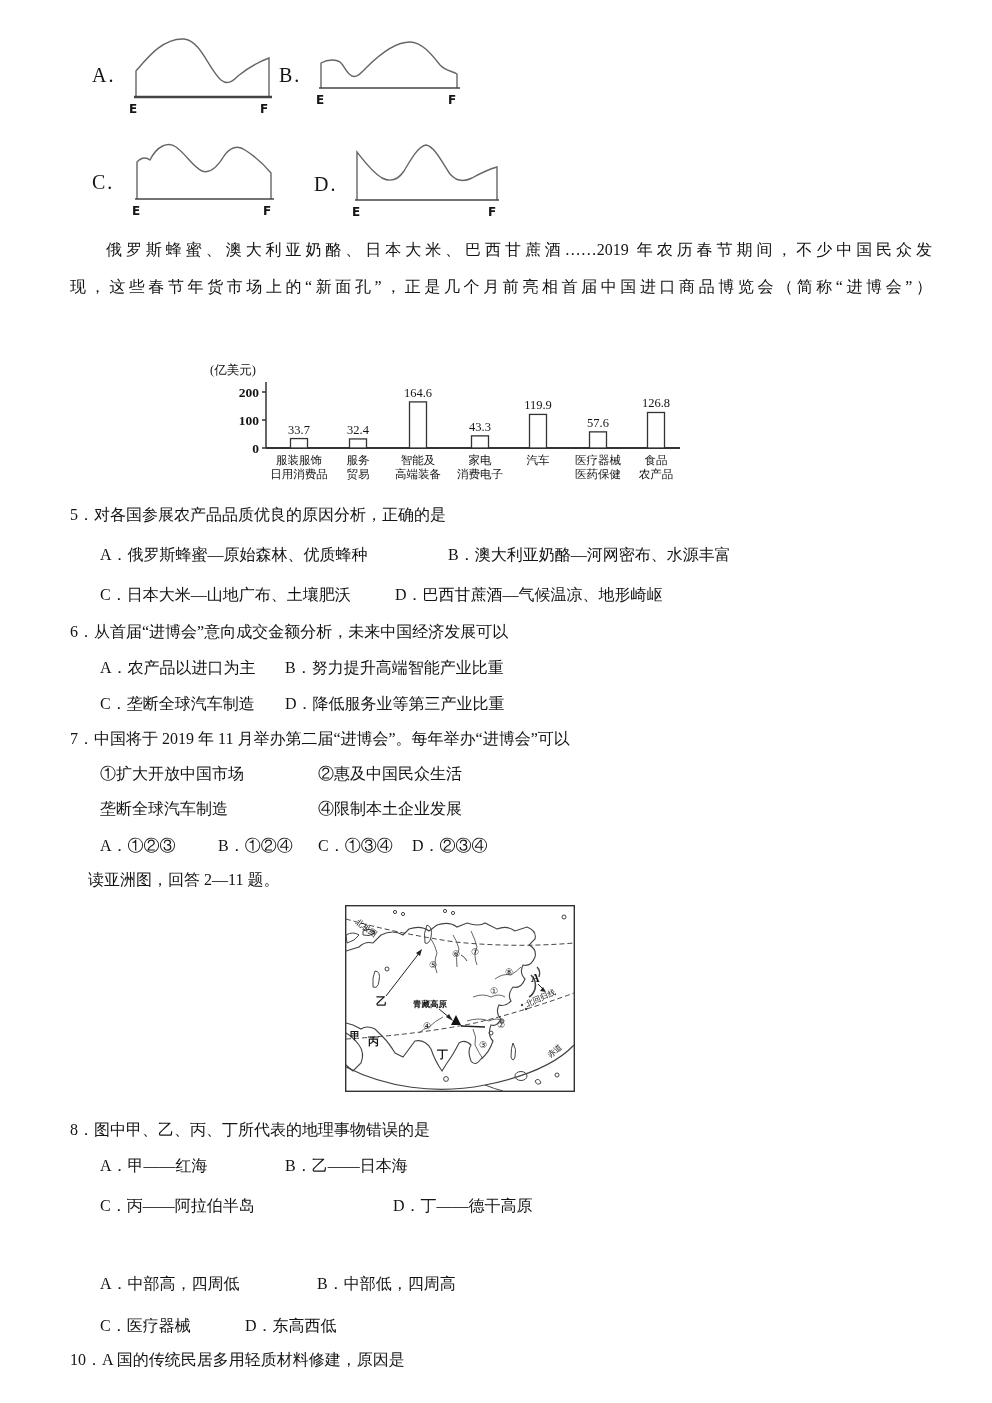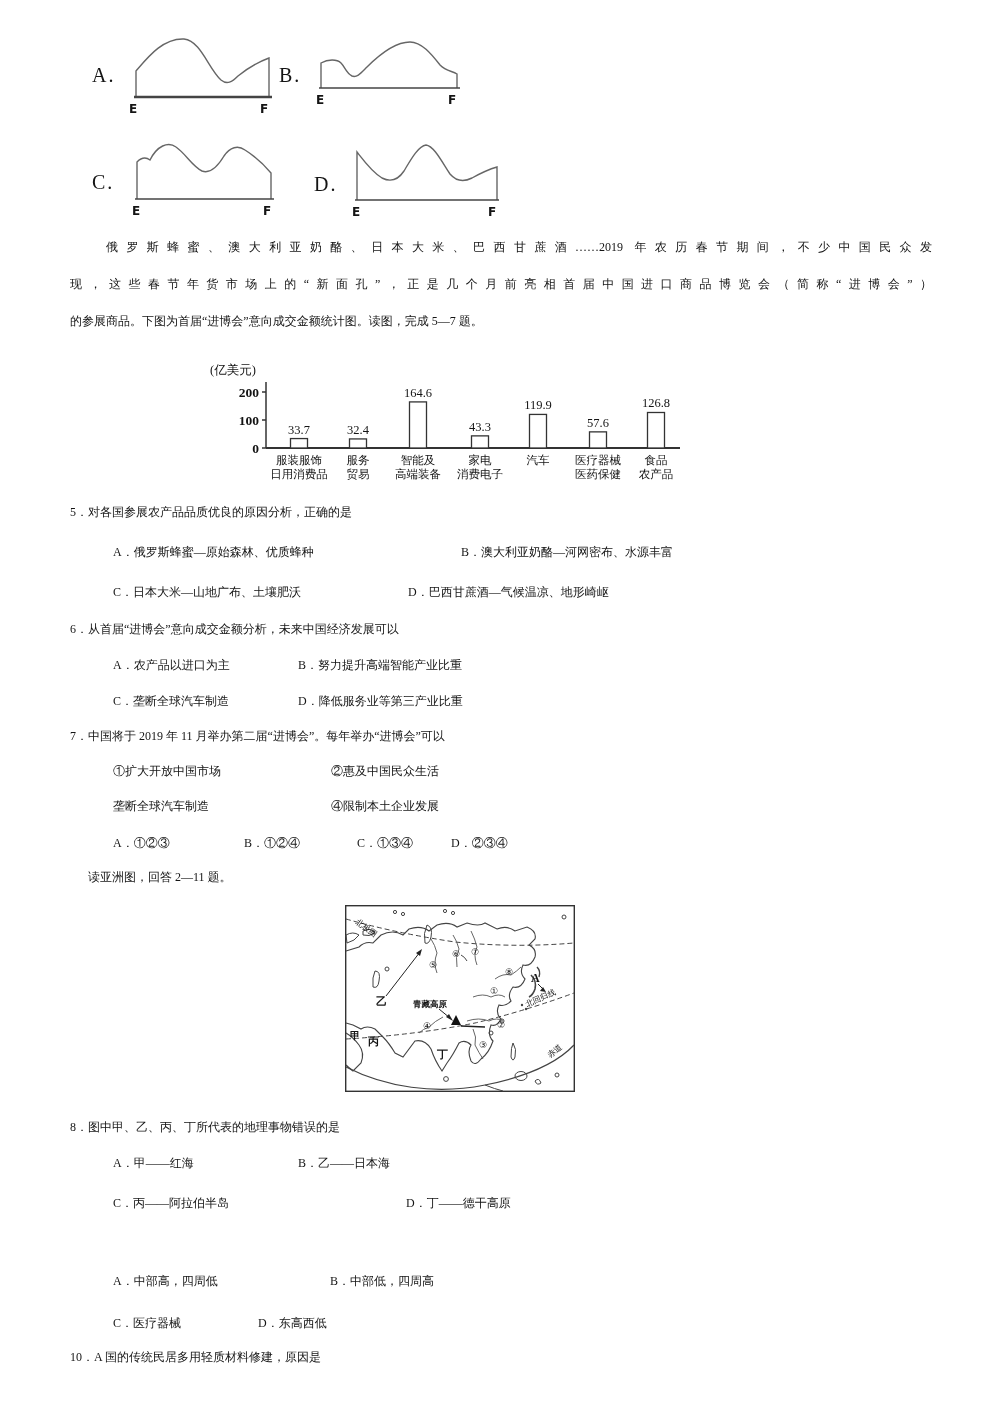--- a/index.html
+++ b/index.html
@@ -2,24 +2,24 @@
 <html><head>
 <meta charset="utf-8">
 <style>
   html,body { margin:0; padding:0; background:#ffffff; }
   .page {
     position:relative; width:992px; height:1403px; background:#fff;
     font-family:"Liberation Serif","DejaVu Serif",serif; color:#141414;
     overflow:hidden;
   }
   .abs { position:absolute; white-space:nowrap; }
-  .txt { font-size:12px; line-height:1.2; }
+  .txt { font-size:16px; line-height:1.2; }
   .fullline { width:862px; white-space:normal; text-align:justify; text-align-last:justify; }
   .indent { text-indent:36px; }
-  .opt { display:inline-block;margin-left:13px; }
+  .opt { display:inline-block; }
   svg { display:block; font-family:"Liberation Serif","DejaVu Serif",serif; }
   svg text { fill:#141414; }
   .profile-letter { font-size:20px; letter-spacing:2px; }
   .ef { font-family:"DejaVu Sans",sans-serif; font-weight:bold; font-size:12px; }
   .mapzh { font-weight:bold; }
 </style>
 </head>
 <body>
 
 <div class="page">
@@ -46,21 +46,20 @@
 
     <text x="314" y="191" class="profile-letter">D.</text>
     <path d="M357,200 L357,152 C364,161 372,172 382,178 C390,182 398,180 404,171 C410,161 418,146 426,145 C434,146 442,162 450,174 C456,181 464,182 472,178 C481,173 490,169 497,167 L497,200" fill="none" stroke="#666" stroke-width="1.4"></path>
     <line x1="355" y1="200" x2="499" y2="200" stroke="#444" stroke-width="1.6"></line>
     <text x="352" y="216" class="ef">E</text>
     <text x="488" y="216" class="ef">F</text>
   </svg>
 
   <div class="abs txt fullline indent" style="left:70px;top:240px">俄罗斯蜂蜜、澳大利亚奶酪、日本大米、巴西甘蔗酒……2019 年农历春节期间，不少中国民众发</div>
   <div class="abs txt fullline" style="left:70px;top:277px">现，这些春节年货市场上的“新面孔”，正是几个月前亮相首届中国进口商品博览会（简称“进博会”）</div>
-  <div class="abs txt" style="left:70px;top:314px">的参展商品。下图为首届“进博会”意向成交金额统计图。读图，完成 5—7 题。</div>
 
   <svg id="chart-svg" class="abs" style="left:208px;top:360px" width="484" height="132" viewBox="0 0 484 132">
       <text x="2" y="14" font-size="12.5">(亿美元)</text>
       <line x1="58" y1="22" x2="58" y2="88" stroke="#333" stroke-width="1.5"></line>
       <line x1="58" y1="88" x2="472" y2="88" stroke="#333" stroke-width="2"></line>
       <line x1="54" y1="88" x2="58" y2="88" stroke="#333" stroke-width="1.5"></line>
       <text x="51" y="93" text-anchor="end" font-size="13.5" font-weight="bold">0</text>
       <line x1="54" y1="60" x2="58" y2="60" stroke="#333" stroke-width="1.5"></line>
       <text x="51" y="65" text-anchor="end" font-size="13.5" font-weight="bold">100</text>
       <line x1="54" y1="31.999999999999993" x2="58" y2="31.999999999999993" stroke="#333" stroke-width="1.5"></line>

